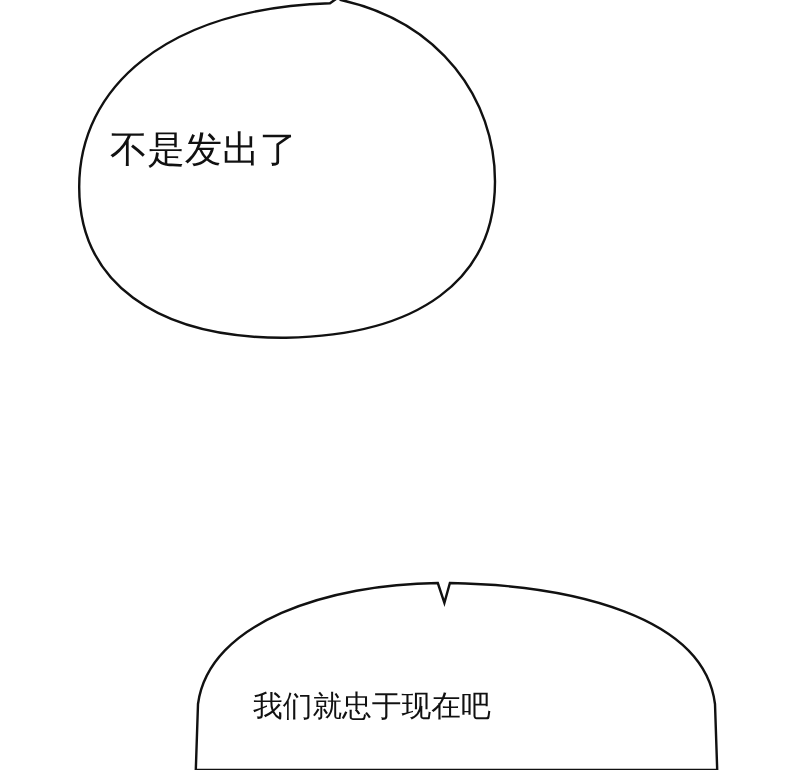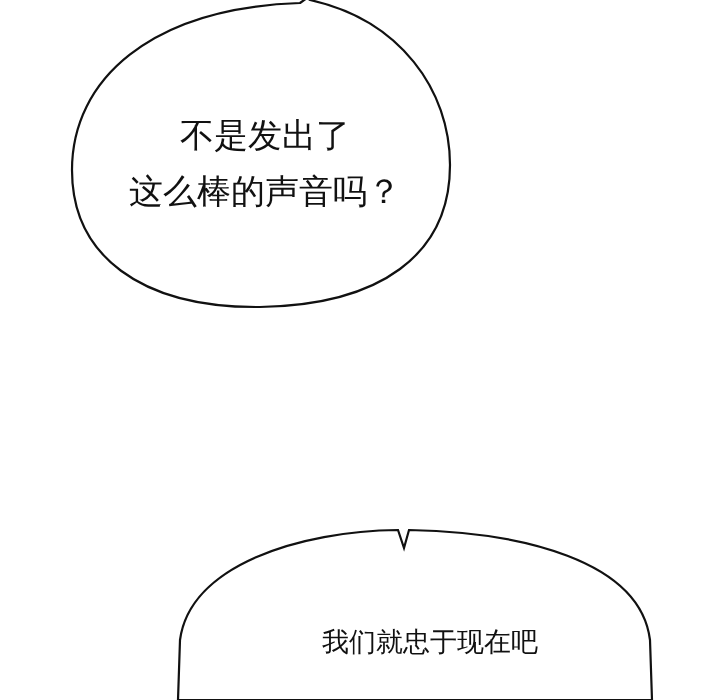--- a/index.html
+++ b/index.html
@@ -1,23 +1,22 @@
 <!DOCTYPE html>
 <html><head>
 <meta charset="utf-8">
 <style>
   html, body { margin: 0; padding: 0; }
   body { width: 720px; height: 700px; background: #ffffff; position: relative; overflow: hidden; }
   .panel { position: absolute; left: 0; top: 0; width: 720px; height: 700px; background: #fff; }
   svg.bubbles { position: absolute; left: 0; top: 0; }
   .bubble-text {
     position: absolute;
-    font-family: Liberation Serif, serif;
+    font-family: Liberation Sans, sans-serif;
     color: #111;
-    text-align: center;
     white-space: nowrap;
   }
   .bubble-text .line { display: block; }
   #t1 { left: 100px; top: 108px; width: 330px; font-size: 34px; line-height: 56px; }
   #t2 { left: 230px; top: 622px; width: 400px; font-size: 27px; line-height: 40px; }
 </style>
 </head>
 <body>
 
 <div class="panel">
@@ -34,19 +33,18 @@
          L 404 548 L 409 530
          C 520 532, 640 560, 650 640
          L 652 700
          L 178 700
          L 180 640
          C 190 565, 300 531, 398 530 Z" fill="#ffffff" stroke="#111111" stroke-width="2.2"></path>
   </svg>
 
   <div id="t1" class="bubble-text">
     <span class="line">不是发出了</span>
-    <span class="line">这么棒的声音吗？</span>
   </div>
 
   <div id="t2" class="bubble-text">
     <span class="line">我们就忠于现在吧</span>
   </div>
 </div>
 
 </body></html>

